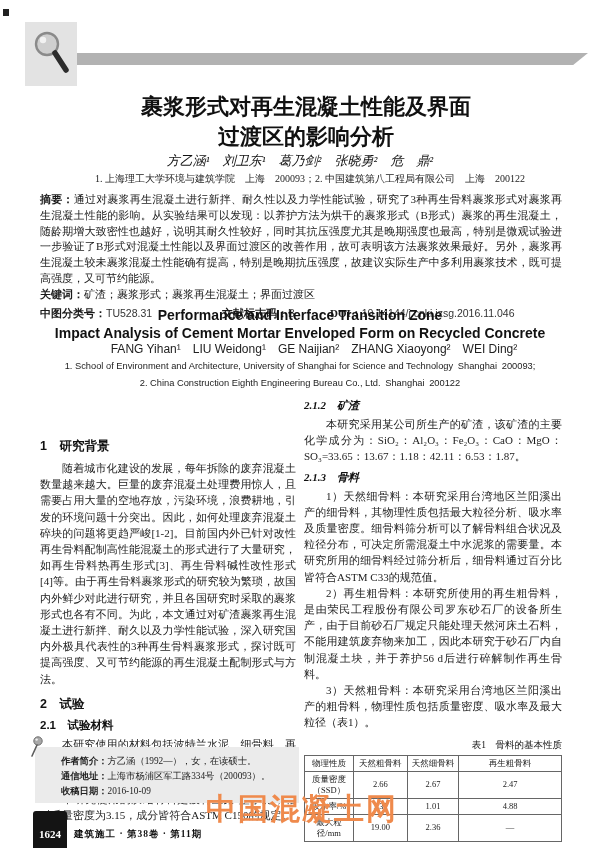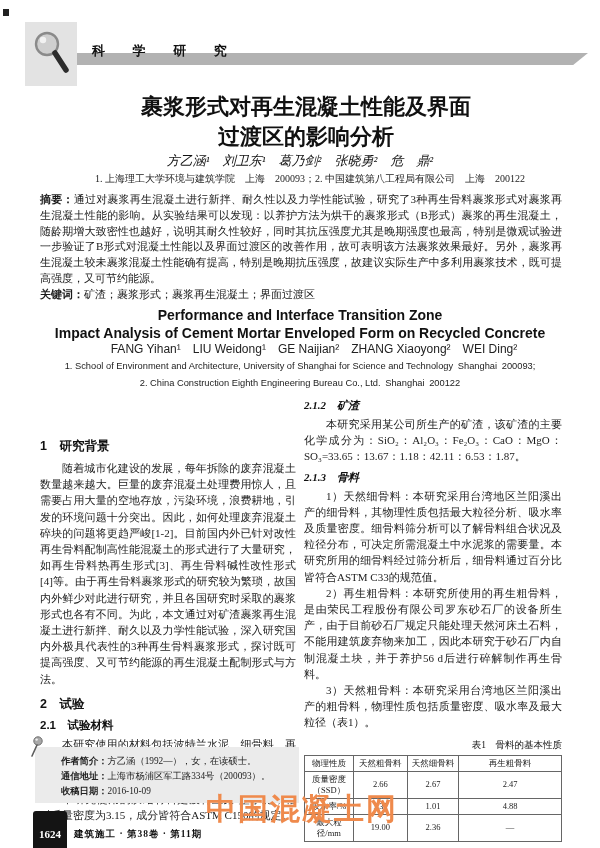--- a/index.html
+++ b/index.html
@@ -86,33 +86,37 @@
   <div class="corner-mark"></div>
 
   <div class="header-bar"></div>
   <div class="icon-box">
     <svg width="52" height="64" viewBox="0 0 52 64" xmlns="http://www.w3.org/2000/svg">
       <circle cx="22" cy="22" r="11" fill="#cfcfcf" stroke="#8a8a8a" stroke-width="2.4"></circle>
       <circle cx="18" cy="18" r="3.2" fill="#f2f2f2"></circle>
       <line x1="30" y1="31" x2="41" y2="48" stroke="#2c2c2c" stroke-width="5.5" stroke-linecap="round"></line>
     </svg>
   </div>
-  <div class="header-label">科 学 研 究</div>
 
   <div class="title">
     <div>裹浆形式对再生混凝土性能及界面</div>
     <div>过渡区的影响分析</div>
   </div>
 
   <div class="authors-cn">方乙涵¹　刘卫东¹　葛乃剑²　张晓勇²　危　鼎²</div>
   <div class="affil-cn">1. 上海理工大学环境与建筑学院　上海　200093；2. 中国建筑第八工程局有限公司　上海　200122</div>
 
   <div class="abstract-block">
     <p><span class="label-b">摘要：</span><span>通过对裹浆再生混凝土进行新拌、耐久性以及力学性能试验，研究了3种再生骨料裹浆形式对裹浆再生混凝土性能的影响。从实验结果可以发现：以养护方法为烘干的裹浆形式（B形式）裹浆的再生混凝土，随龄期增大致密性也越好，说明其耐久性较好，同时其抗压强度尤其是晚期强度也最高，特别是微观试验进一步验证了B形式对混凝土性能以及界面过渡区的改善作用，故可表明该方法裹浆效果最好。另外，裹浆再生混凝土较未裹浆混凝土性能确有提高，特别是晚期抗压强度，故建议实际生产中多利用裹浆技术，既可提高强度，又可节约能源。</span></p>
     <p><span class="label-b">关键词：</span><span>矿渣；裹浆形式；裹浆再生混凝土；界面过渡区</span></p>
+    <div class="meta-row">
+      <div class="meta-seg1"><span class="label-b">中图分类号：</span><span class="val">TU528.31</span></div>
+      <div class="meta-seg2"><span class="label-b">文献标志码：</span><span class="val">B</span></div>
+      <div class="meta-seg3"><span class="label-b">DOI：</span><span class="val">10.14144/j.cnki.jzsg.2016.11.046</span></div>
+    </div>
   </div>
 
   <div class="en-block">
     <div class="en-title">Performance and Interface Transition Zone</div>
     <div class="en-title">Impact Analysis of Cement Mortar Enveloped Form on Recycled Concrete</div>
     <div class="en-authors">FANG Yihan¹ LIU Weidong¹ GE Naijian² ZHANG Xiaoyong² WEI Ding²</div>
     <div class="en-affil">1. School of Environment and Architecture, University of Shanghai for Science and Technology Shanghai 200093;</div>
     <div class="en-affil">2. China Construction Eighth Engineering Bureau Co., Ltd. Shanghai 200122</div>
   </div>
 

